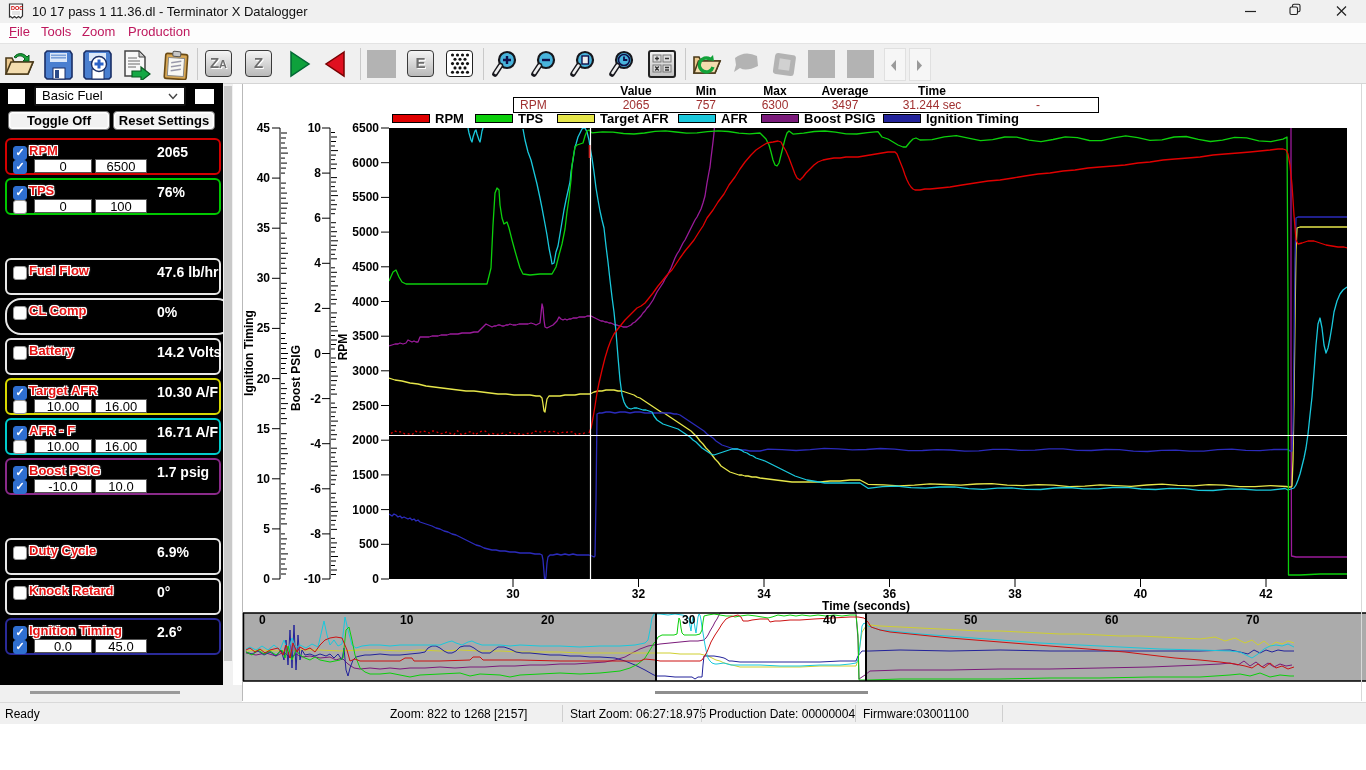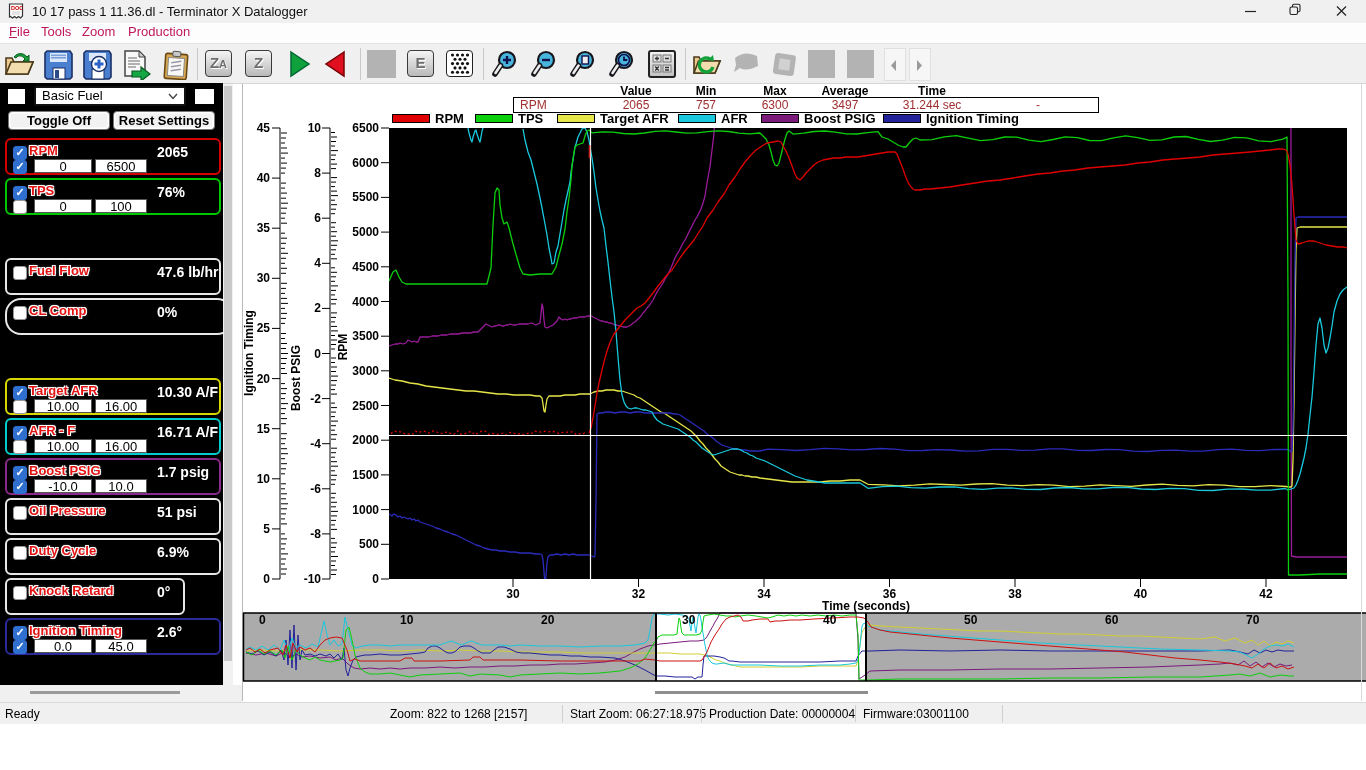--- a/index.html
+++ b/index.html
@@ -184,20 +184,25 @@
     <div style="position:absolute;left:5px;top:258px;width:216px;height:37px;background:#000;border:2px solid #e8e8e8;border-radius:6px;box-sizing:border-box">
       <div style="position:absolute;left:6px;top:6px;width:12px;height:12px;background:#fdfdfd;border:1px solid #999;border-radius:3px"></div>
       <div style="position:absolute;left:22px;top:3px;color:#e31212;font:bold 13px &quot;Liberation Sans&quot;,sans-serif;text-shadow:-1px -1px 0 #fff,1px -1px 0 #fff,-1px 1px 0 #fff,1px 1px 0 #fff,0 0 3px #fff">Fuel Flow</div>
       <div style="position:absolute;left:150px;top:4px;color:#fff;white-space:nowrap;font:bold 14px &quot;Liberation Sans&quot;,sans-serif">47.6 lb/hr</div>
     </div>
     <div style="position:absolute;left:5px;top:298px;width:228px;height:37px;background:#000;border:2px solid #e8e8e8;border-radius:16px;box-sizing:border-box">
       <div style="position:absolute;left:6px;top:6px;width:12px;height:12px;background:#fdfdfd;border:1px solid #999;border-radius:3px"></div>
       <div style="position:absolute;left:22px;top:3px;color:#e31212;font:bold 13px &quot;Liberation Sans&quot;,sans-serif;text-shadow:-1px -1px 0 #fff,1px -1px 0 #fff,-1px 1px 0 #fff,1px 1px 0 #fff,0 0 3px #fff">CL Comp</div>
       <div style="position:absolute;left:150px;top:4px;color:#fff;white-space:nowrap;font:bold 14px &quot;Liberation Sans&quot;,sans-serif">0%</div>
     </div>
+    <div style="position:absolute;left:5px;top:338px;width:216px;height:37px;background:#000;border:2px solid #e8e8e8;border-radius:6px;box-sizing:border-box">
+      <div style="position:absolute;left:6px;top:6px;width:12px;height:12px;background:#fdfdfd;border:1px solid #999;border-radius:3px"></div>
+      <div style="position:absolute;left:22px;top:3px;color:#e31212;font:bold 13px &quot;Liberation Sans&quot;,sans-serif;text-shadow:-1px -1px 0 #fff,1px -1px 0 #fff,-1px 1px 0 #fff,1px 1px 0 #fff,0 0 3px #fff">Battery</div>
+      <div style="position:absolute;left:150px;top:4px;color:#fff;white-space:nowrap;font:bold 14px &quot;Liberation Sans&quot;,sans-serif">14.2 Volts</div>
+    </div>
     <div style="position:absolute;left:5px;top:378px;width:216px;height:37px;background:#000;border:2px solid #d8d800;border-radius:6px;box-sizing:border-box">
       <div style="position:absolute;left:6px;top:6px;width:12px;height:12px;background:#2f6fd0;border:1px solid #2f6fd0;border-radius:3px;color:#fff;font:bold 11px/11px &quot;Liberation Sans&quot;,sans-serif;text-align:center">✓</div>
       <div style="position:absolute;left:22px;top:3px;color:#e31212;font:bold 13px &quot;Liberation Sans&quot;,sans-serif;text-shadow:-1px -1px 0 #fff,1px -1px 0 #fff,-1px 1px 0 #fff,1px 1px 0 #fff,0 0 3px #fff">Target AFR</div>
       <div style="position:absolute;left:150px;top:4px;color:#fff;white-space:nowrap;font:bold 14px &quot;Liberation Sans&quot;,sans-serif">10.30 A/F</div>
       <div style="position:absolute;left:6px;top:20px;width:12px;height:12px;background:#fdfdfd;border:1px solid #999;border-radius:3px"></div>
       <div style="position:absolute;left:27px;top:19px;width:56px;height:12px;background:#fff;border:1px solid #555;text-align:center;font:13px &quot;Liberation Sans&quot;,sans-serif;line-height:13px">10.00</div>
       <div style="position:absolute;left:88px;top:19px;width:50px;height:12px;background:#fff;border:1px solid #555;text-align:center;font:13px &quot;Liberation Sans&quot;,sans-serif;line-height:13px">16.00</div>
     </div>
     <div style="position:absolute;left:5px;top:418px;width:216px;height:37px;background:#000;border:2px solid #00cccc;border-radius:6px;box-sizing:border-box">
       <div style="position:absolute;left:6px;top:6px;width:12px;height:12px;background:#2f6fd0;border:1px solid #2f6fd0;border-radius:3px;color:#fff;font:bold 11px/11px &quot;Liberation Sans&quot;,sans-serif;text-align:center">✓</div>
@@ -208,31 +213,26 @@
       <div style="position:absolute;left:88px;top:19px;width:50px;height:12px;background:#fff;border:1px solid #555;text-align:center;font:13px &quot;Liberation Sans&quot;,sans-serif;line-height:13px">16.00</div>
     </div>
     <div style="position:absolute;left:5px;top:458px;width:216px;height:37px;background:#000;border:2px solid #8a2a8a;border-radius:6px;box-sizing:border-box">
       <div style="position:absolute;left:6px;top:6px;width:12px;height:12px;background:#2f6fd0;border:1px solid #2f6fd0;border-radius:3px;color:#fff;font:bold 11px/11px &quot;Liberation Sans&quot;,sans-serif;text-align:center">✓</div>
       <div style="position:absolute;left:22px;top:3px;color:#e31212;font:bold 13px &quot;Liberation Sans&quot;,sans-serif;text-shadow:-1px -1px 0 #fff,1px -1px 0 #fff,-1px 1px 0 #fff,1px 1px 0 #fff,0 0 3px #fff">Boost PSIG</div>
       <div style="position:absolute;left:150px;top:4px;color:#fff;white-space:nowrap;font:bold 14px &quot;Liberation Sans&quot;,sans-serif">1.7 psig</div>
       <div style="position:absolute;left:6px;top:20px;width:12px;height:12px;background:#2f6fd0;border:1px solid #2f6fd0;border-radius:3px;color:#fff;font:bold 11px/11px &quot;Liberation Sans&quot;,sans-serif;text-align:center">✓</div>
       <div style="position:absolute;left:27px;top:19px;width:56px;height:12px;background:#fff;border:1px solid #555;text-align:center;font:13px &quot;Liberation Sans&quot;,sans-serif;line-height:13px">-10.0</div>
       <div style="position:absolute;left:88px;top:19px;width:50px;height:12px;background:#fff;border:1px solid #555;text-align:center;font:13px &quot;Liberation Sans&quot;,sans-serif;line-height:13px">10.0</div>
     </div>
-    <div style="position:absolute;left:5px;top:498px;width:216px;height:37px;background:#000;border:2px solid #e8e8e8;border-radius:6px;box-sizing:border-box">
-      <div style="position:absolute;left:6px;top:6px;width:12px;height:12px;background:#fdfdfd;border:1px solid #999;border-radius:3px"></div>
-      <div style="position:absolute;left:22px;top:3px;color:#e31212;font:bold 13px &quot;Liberation Sans&quot;,sans-serif;text-shadow:-1px -1px 0 #fff,1px -1px 0 #fff,-1px 1px 0 #fff,1px 1px 0 #fff,0 0 3px #fff">Oil Pressure</div>
-      <div style="position:absolute;left:150px;top:4px;color:#fff;white-space:nowrap;font:bold 14px &quot;Liberation Sans&quot;,sans-serif">51 psi</div>
-    </div>
     <div style="position:absolute;left:5px;top:538px;width:216px;height:37px;background:#000;border:2px solid #e8e8e8;border-radius:6px;box-sizing:border-box">
       <div style="position:absolute;left:6px;top:6px;width:12px;height:12px;background:#fdfdfd;border:1px solid #999;border-radius:3px"></div>
       <div style="position:absolute;left:22px;top:3px;color:#e31212;font:bold 13px &quot;Liberation Sans&quot;,sans-serif;text-shadow:-1px -1px 0 #fff,1px -1px 0 #fff,-1px 1px 0 #fff,1px 1px 0 #fff,0 0 3px #fff">Duty Cycle</div>
       <div style="position:absolute;left:150px;top:4px;color:#fff;white-space:nowrap;font:bold 14px &quot;Liberation Sans&quot;,sans-serif">6.9%</div>
     </div>
-    <div style="position:absolute;left:5px;top:578px;width:180px;height:37px;background:#000;border:2px solid #e8e8e8;border-radius:6px;box-sizing:border-box">
+    <div style="position:absolute;left:5px;top:578px;width:216px;height:37px;background:#000;border:2px solid #e8e8e8;border-radius:6px;box-sizing:border-box">
       <div style="position:absolute;left:6px;top:6px;width:12px;height:12px;background:#fdfdfd;border:1px solid #999;border-radius:3px"></div>
       <div style="position:absolute;left:22px;top:3px;color:#e31212;font:bold 13px &quot;Liberation Sans&quot;,sans-serif;text-shadow:-1px -1px 0 #fff,1px -1px 0 #fff,-1px 1px 0 #fff,1px 1px 0 #fff,0 0 3px #fff">Knock Retard</div>
       <div style="position:absolute;left:150px;top:4px;color:#fff;white-space:nowrap;font:bold 14px &quot;Liberation Sans&quot;,sans-serif">0°</div>
     </div>
     <div style="position:absolute;left:5px;top:618px;width:216px;height:37px;background:#000;border:2px solid #2a2a99;border-radius:6px;box-sizing:border-box">
       <div style="position:absolute;left:6px;top:6px;width:12px;height:12px;background:#2f6fd0;border:1px solid #2f6fd0;border-radius:3px;color:#fff;font:bold 11px/11px &quot;Liberation Sans&quot;,sans-serif;text-align:center">✓</div>
       <div style="position:absolute;left:22px;top:3px;color:#e31212;font:bold 13px &quot;Liberation Sans&quot;,sans-serif;text-shadow:-1px -1px 0 #fff,1px -1px 0 #fff,-1px 1px 0 #fff,1px 1px 0 #fff,0 0 3px #fff">Ignition Timing</div>
       <div style="position:absolute;left:150px;top:4px;color:#fff;white-space:nowrap;font:bold 14px &quot;Liberation Sans&quot;,sans-serif">2.6°</div>
       <div style="position:absolute;left:6px;top:20px;width:12px;height:12px;background:#2f6fd0;border:1px solid #2f6fd0;border-radius:3px;color:#fff;font:bold 11px/11px &quot;Liberation Sans&quot;,sans-serif;text-align:center">✓</div>
       <div style="position:absolute;left:27px;top:19px;width:56px;height:12px;background:#fff;border:1px solid #555;text-align:center;font:13px &quot;Liberation Sans&quot;,sans-serif;line-height:13px">0.0</div>

